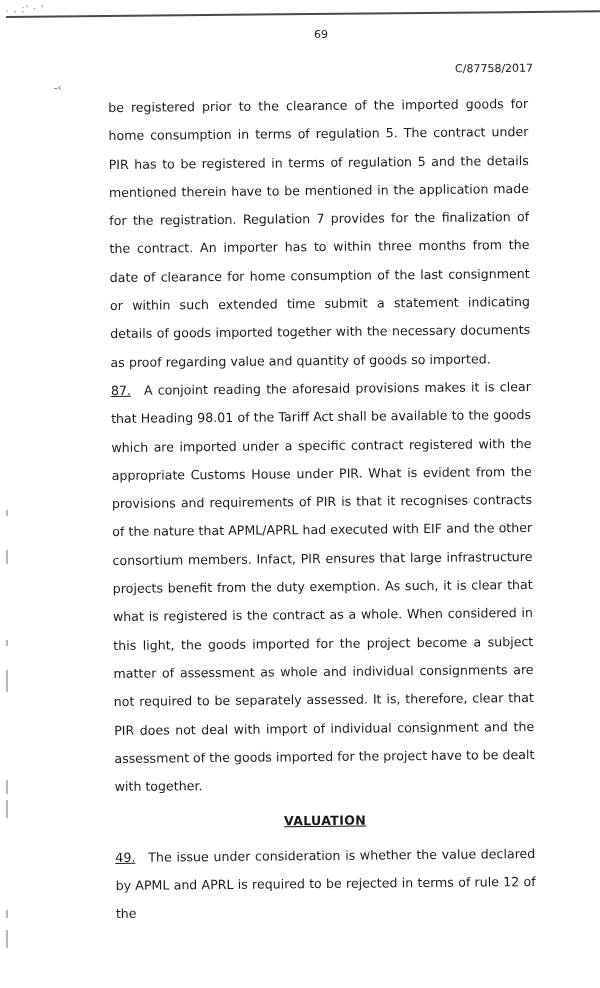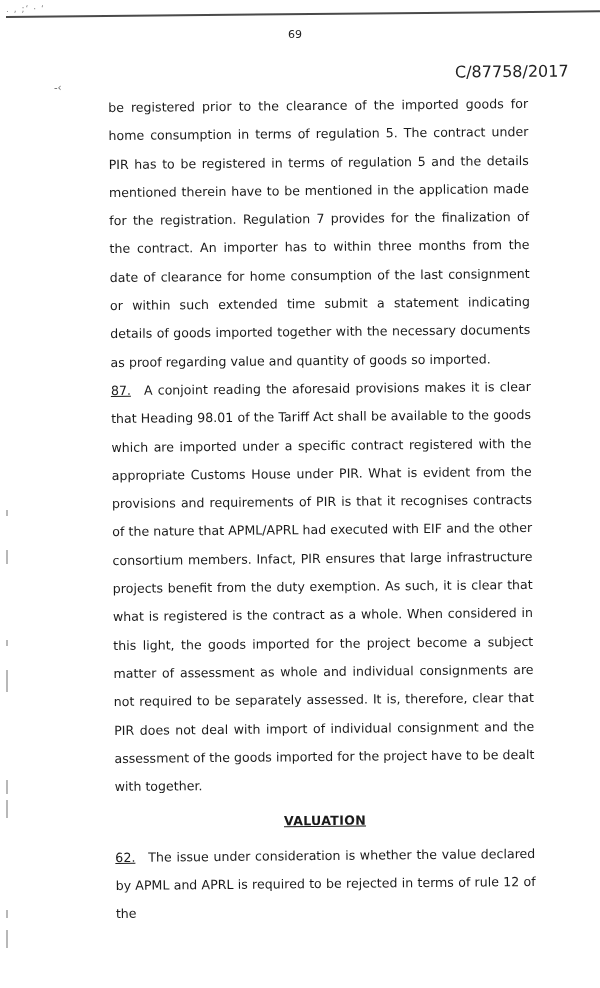--- a/index.html
+++ b/index.html
@@ -49,30 +49,30 @@
     }
     .side-mark {
       position: absolute;
       left: 54px;
       top: 82px;
       font-size: 10px;
       color: #666;
     }
     .page-number {
       position: absolute;
-      left: 288px;
+      left: 314px;
       top: 28px;
       font-size: 11px;
       color: #222;
     }
     .case-number {
       position: absolute;
       left: 455px;
       top: 62px;
-      font-size: 16px;
+      font-size: 11px;
       color: #222;
       transform: rotate(-0.5deg);
     }
     .body-text {
       position: absolute;
       left: 108px;
       top: 94px;
       width: 420px;
       font-size: 12.6px;
       line-height: 28.3px;
@@ -121,15 +121,15 @@
 
 <div class="body-text">
   <p class="para">
     <span>be registered prior to the clearance of the imported goods for home consumption in terms of regulation 5. The contract under PIR has to be registered in terms of regulation 5 and the details mentioned therein have to be mentioned in the application made for the registration. Regulation 7 provides for the finalization of the contract. An importer has to within three months from the date of clearance for home consumption of the last consignment or within such extended time submit a statement indicating details of goods imported together with the necessary documents as proof regarding value and quantity of goods so imported.</span>
   </p>
   <p class="para">
     <span class="num">87.</span><span>A conjoint reading the aforesaid provisions makes it is clear that Heading 98.01 of the Tariff Act shall be available to the goods which are imported under a specific contract registered with the appropriate Customs House under PIR. What is evident from the provisions and requirements of PIR is that it recognises contracts of the nature that APML/APRL had executed with EIF and the other consortium members. Infact, PIR ensures that large infrastructure projects benefit from the duty exemption. As such, it is clear that what is registered is the contract as a whole. When considered in this light, the goods imported for the project become a subject matter of assessment as whole and individual consignments are not required to be separately assessed. It is, therefore, clear that PIR does not deal with import of individual consignment and the assessment of the goods imported for the project have to be dealt with together.</span>
   </p>
   <div class="heading">VALUATION</div>
   <p class="para">
-    <span class="num">62.</span><span>The issue under consideration is whether the value declared by APML and APRL is required to be rejected in terms of rule 12 of the</span>
+    <span class="num">49.</span><span>The issue under consideration is whether the value declared by APML and APRL is required to be rejected in terms of rule 12 of the</span>
   </p>
 </div>
 
 </body></html>

